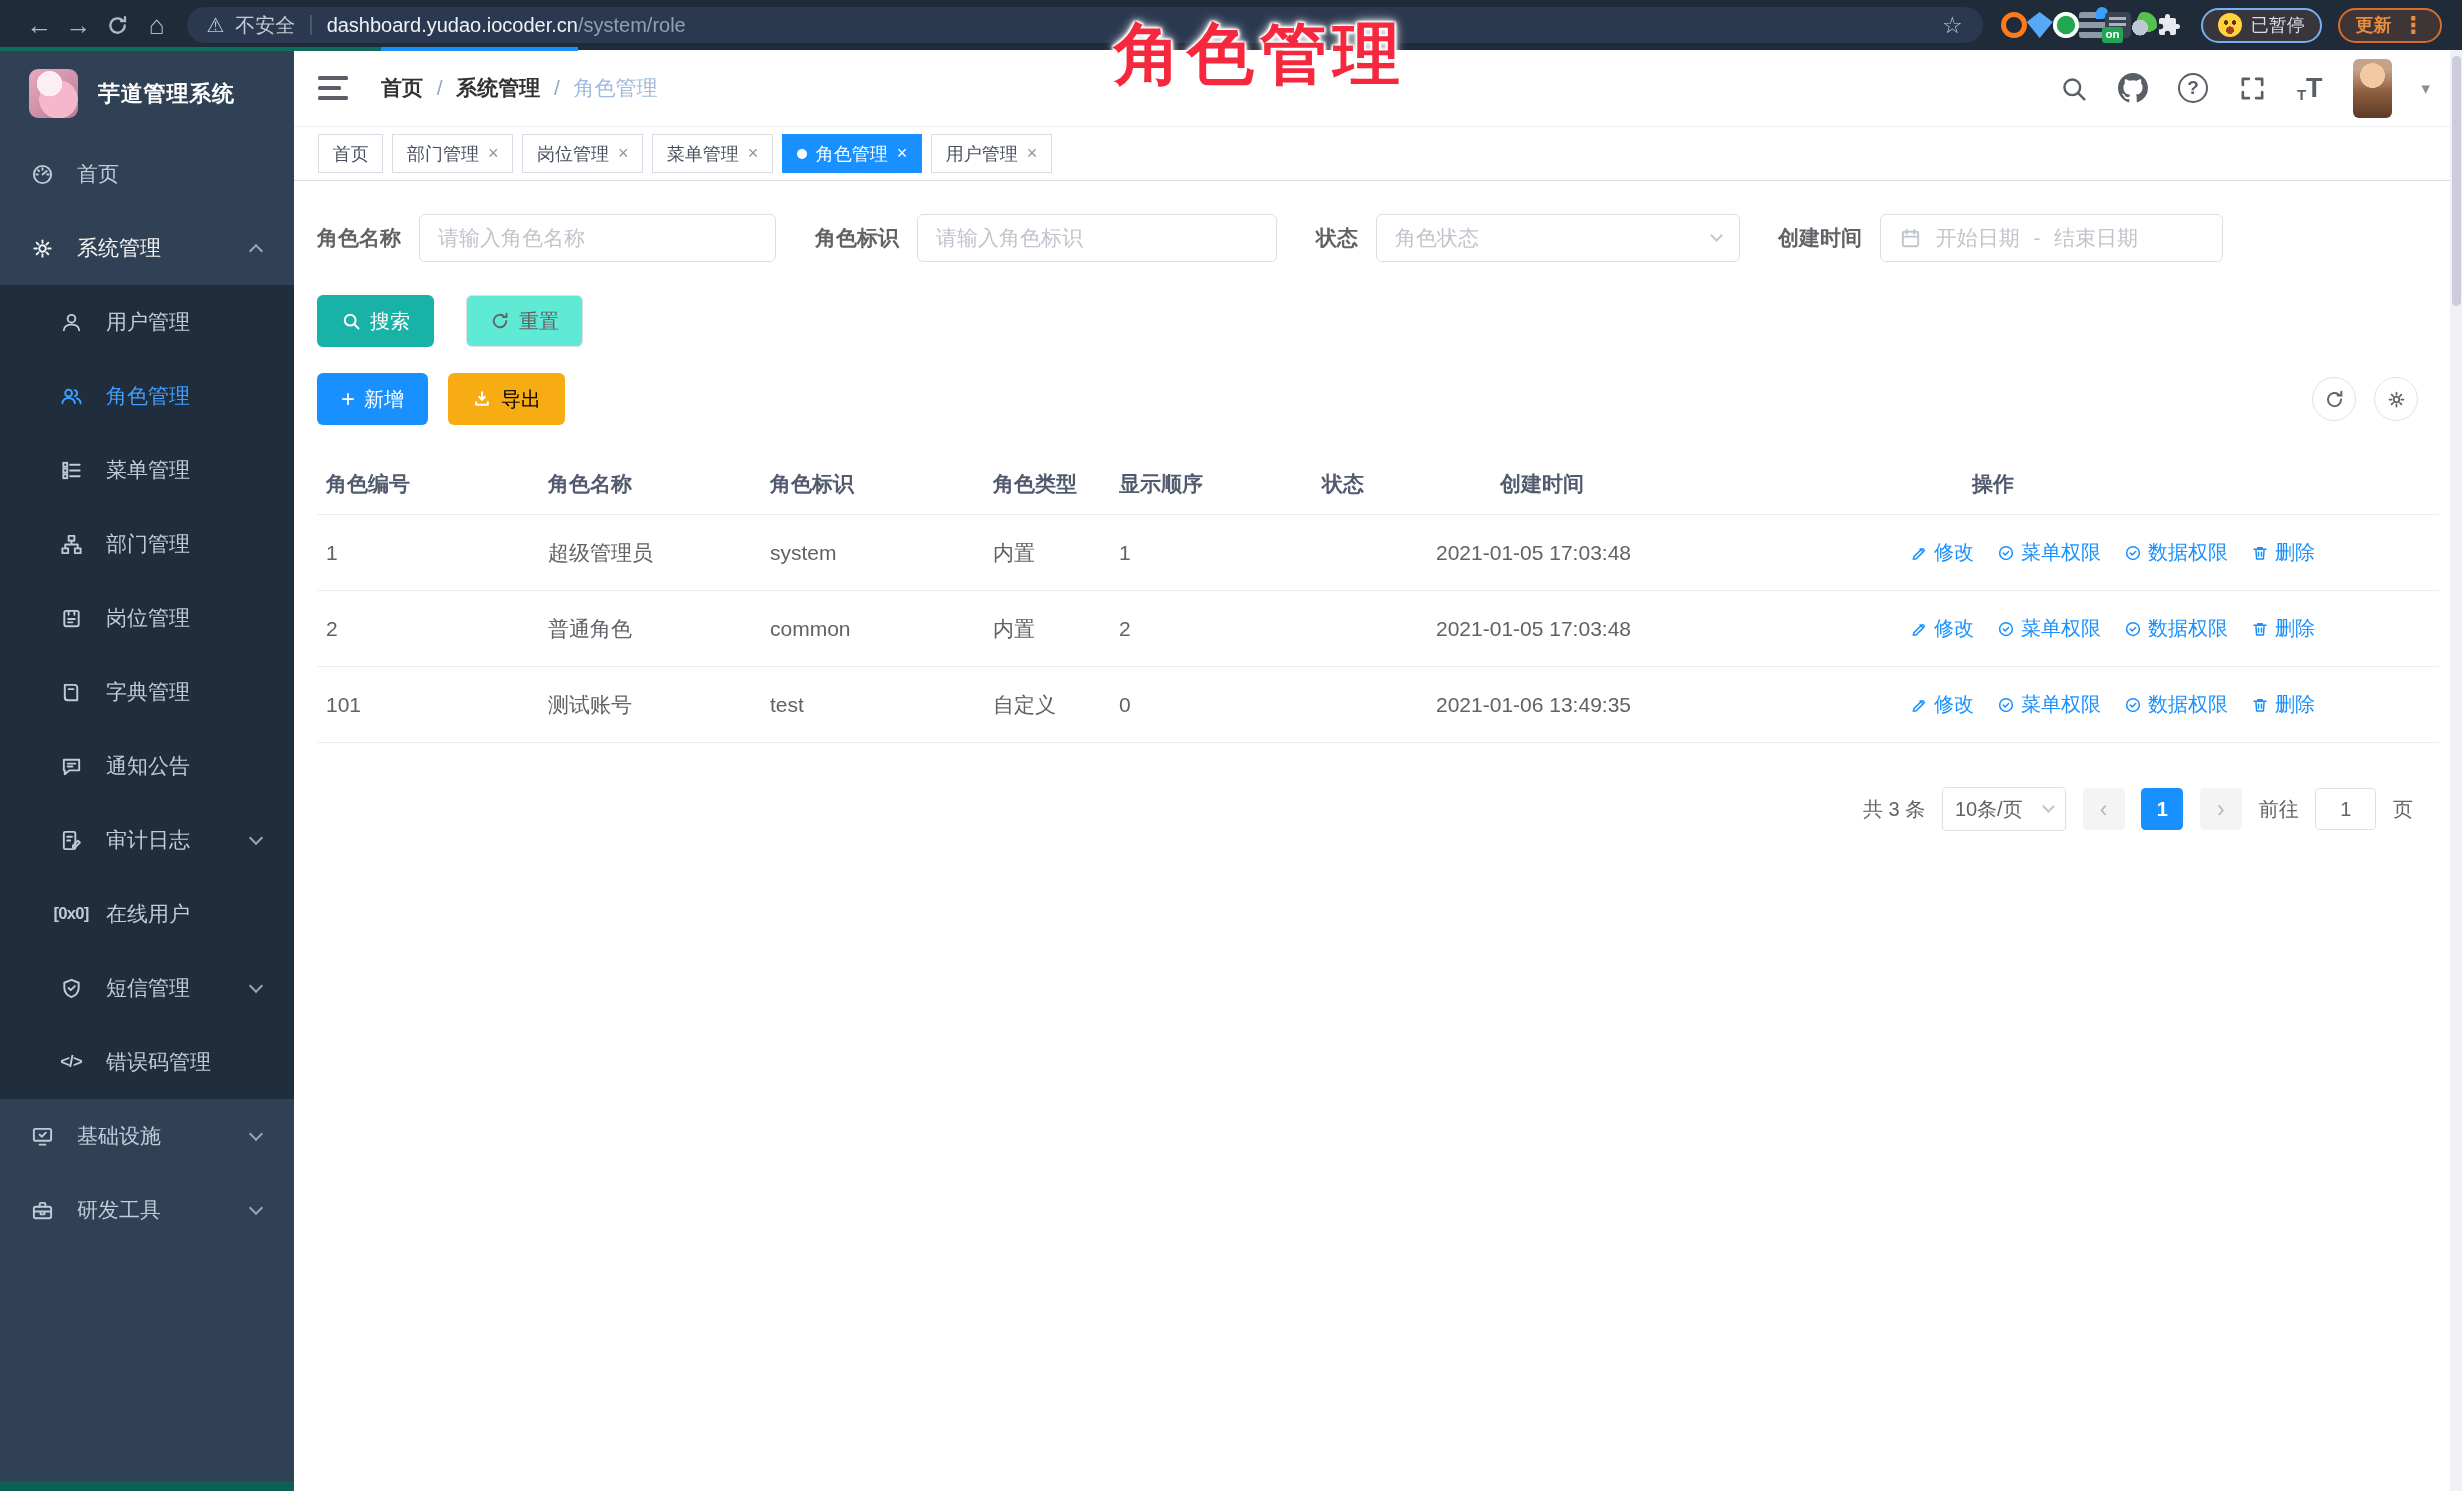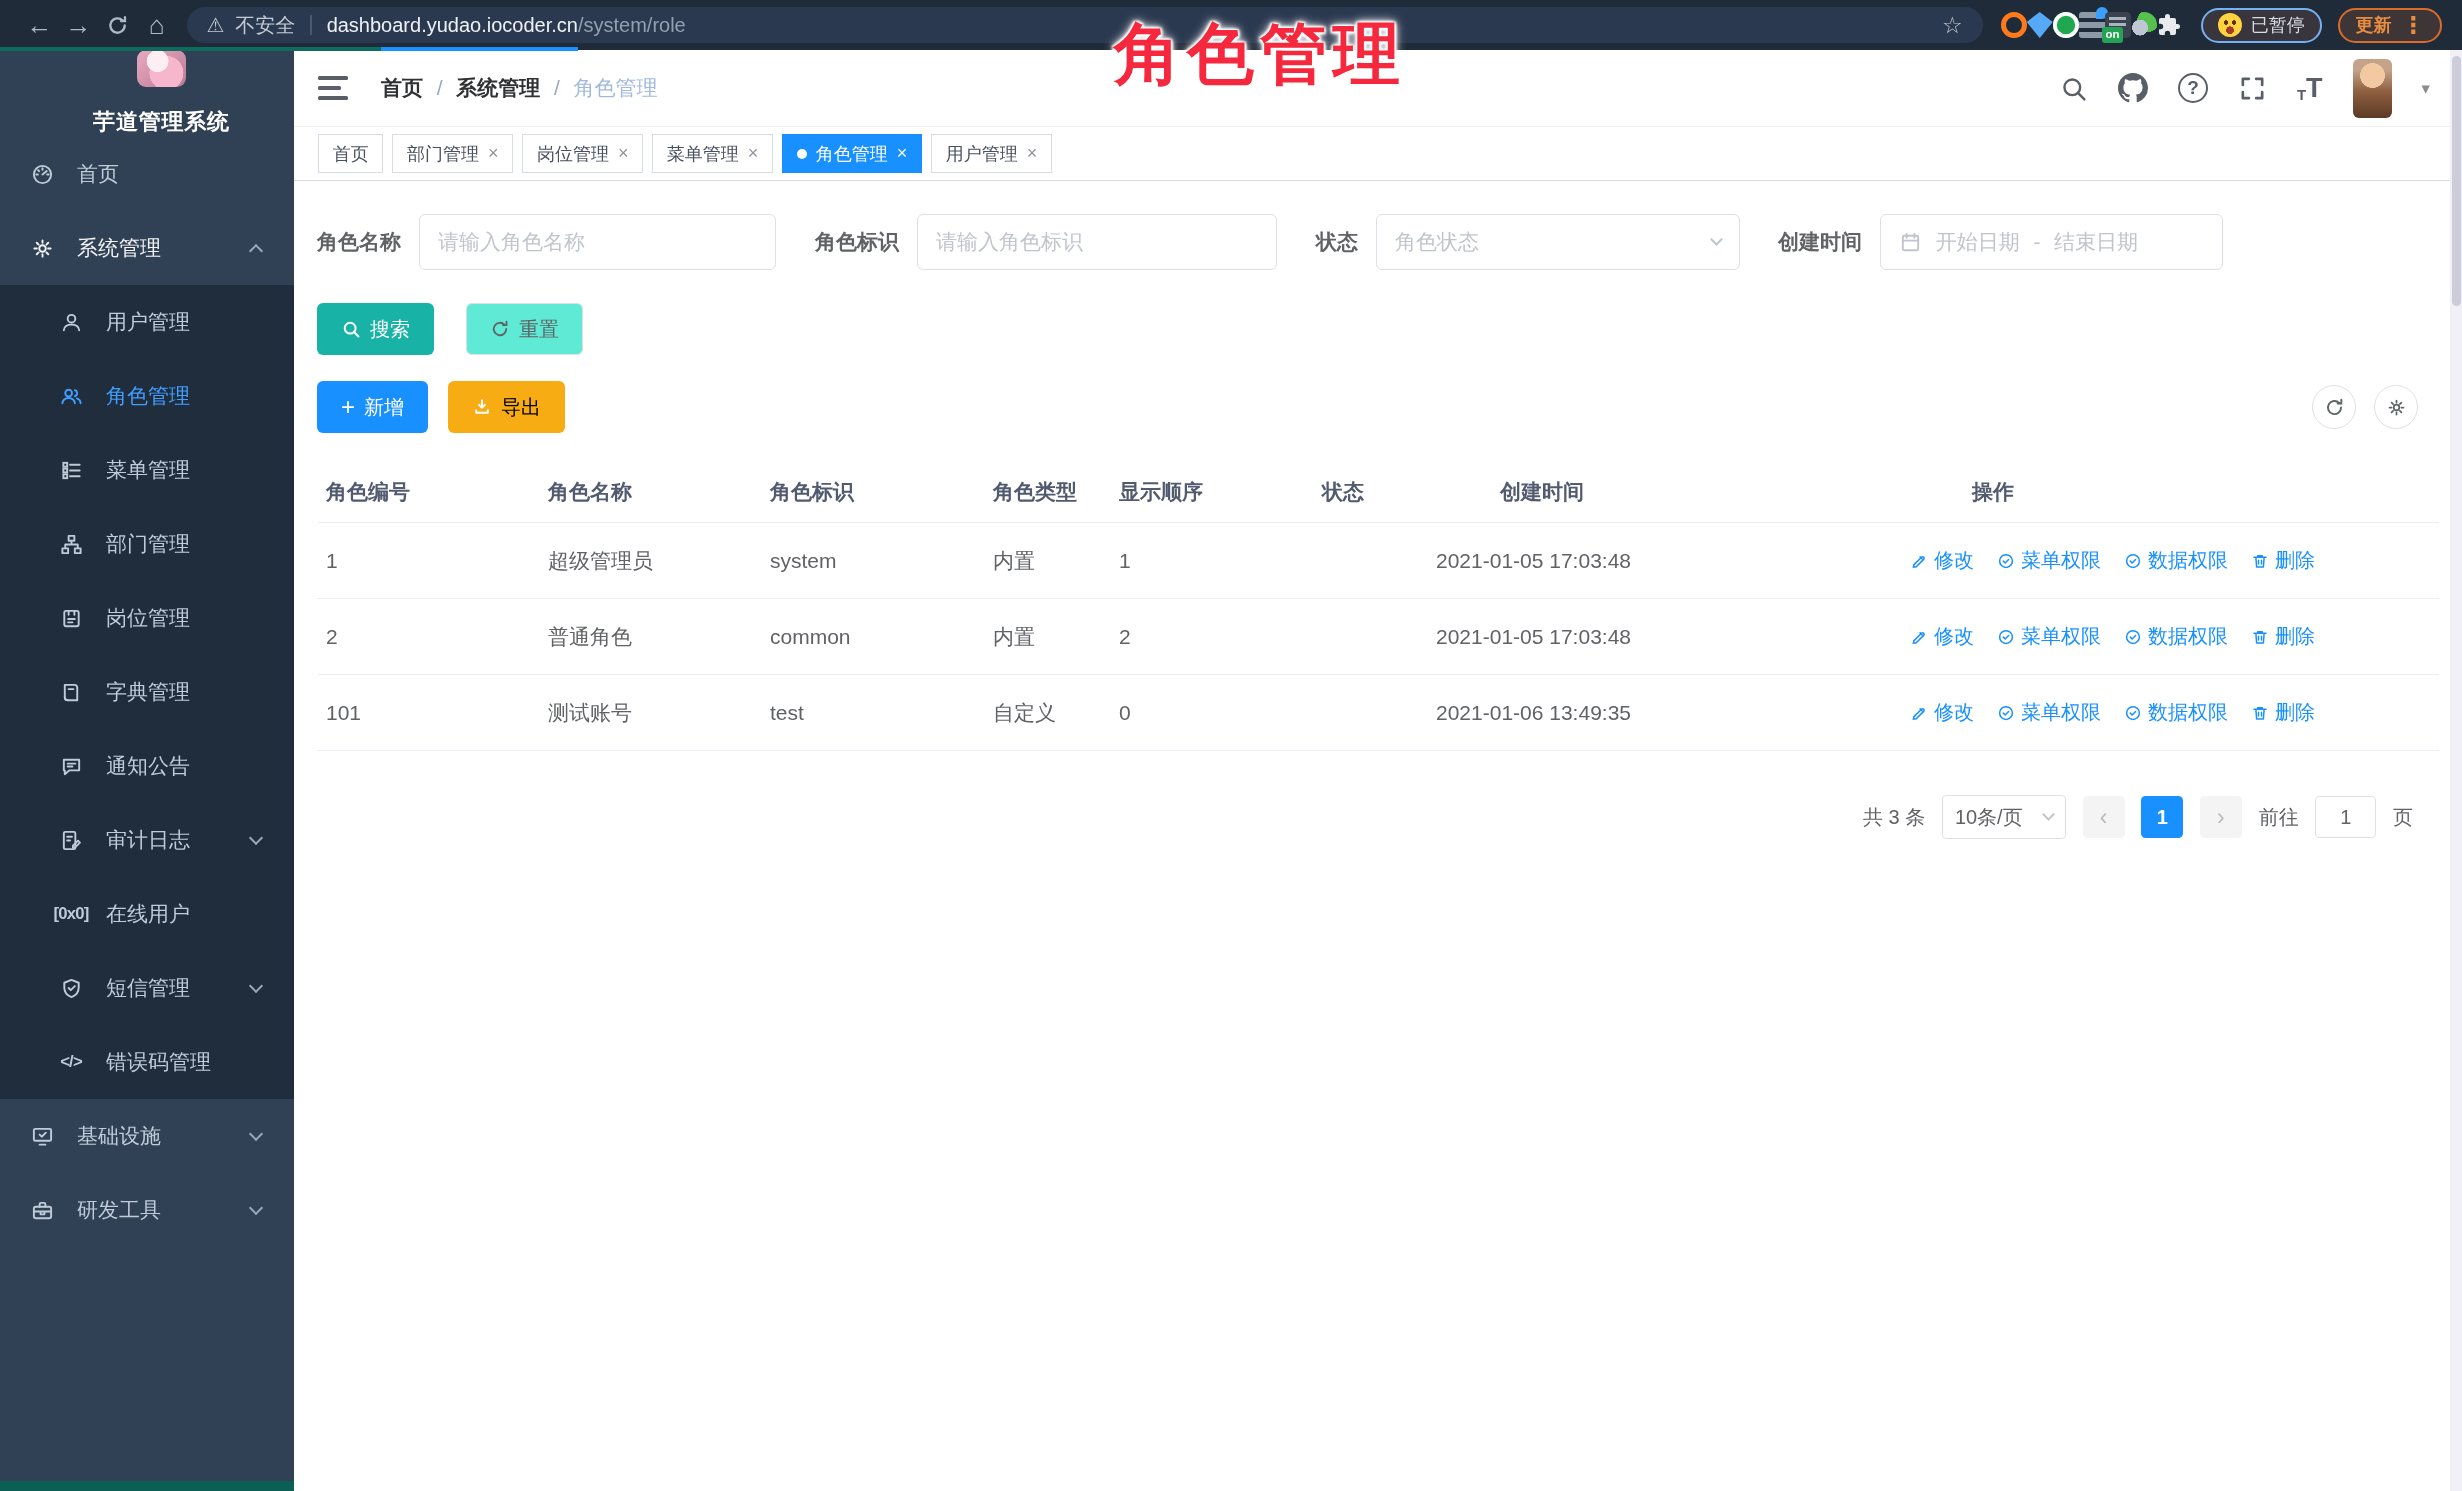--- a/index.html
+++ b/index.html
@@ -51,21 +51,21 @@
   .progress { position:absolute; top:47px; left:0; width:578px; height:3.8px; z-index:45;
     background:linear-gradient(90deg,#0e6b5e 0 66%, #1890ff 66% 100%); }
 
   
   .overlay-title {
     position:absolute; left:1114px; top:9px; z-index:90;
     font-size:67px; font-weight:800; letter-spacing:6px; color:#f5283d;
     text-shadow: 0 0 7.6px #fff, 0 0 12px #fff, 1.5px 1.5px 2.3px #fff, -1.5px -1.5px 2.3px #fff, 1.5px -1.5px 2.3px #fff, -1.5px 1.5px 2.3px #fff;
     white-space:nowrap;
   }
-  .logo-row { height:87px; display:flex; align-items:center; padding-left:29px; gap:20px;flex-direction:column; }
+  .logo-row { height:87px; display:flex; align-items:center; padding-left:29px; gap:20px; }
   .logo-img { width:49px; height:49px; border-radius:9px;
     background: radial-gradient(circle at 42% 30%, #fdeef4 0 28%, transparent 29%),
                 radial-gradient(circle at 60% 62%, #f6b7cd 0 45%, transparent 46%),
                 linear-gradient(140deg,#e9a8bf,#b97d96); }
   .app-title { color:#ffffff; font-size:22px; font-weight:700; letter-spacing:0.8px; }
   .mitem { height:74px; display:flex; align-items:center; gap:23px; padding-left:30px;
     color:#bfcbd9; font-size:21px; position:relative; cursor:pointer; }
   .mitem .micon { width:24px; display:flex; justify-content:center; color:inherit; }
   .sub { background:#1f2d3d; }
   .sub .mitem { padding-left:59px; }
@@ -107,21 +107,21 @@
   .tab .x { font-size:18px; color:#90939a; }
   .tab.active { background:#1890ff; border-color:#1890ff; color:#fff; }
   .tab.active .x { color:#fff; }
   .tab-dot { width:10px; height:10px; border-radius:50%; background:#fff; }
 
   .content { padding:33px 23px 0 23px; }
 
   
   .filters { display:flex; align-items:center; }
   .flabel { font-size:21px; font-weight:700; color:#606266; margin-right:18px; white-space:nowrap; }
-  .fctl { height:56px; border:1.5px solid #dcdfe6; border-radius:6px; background:#fff;
+  .fctl { height:48px; border:1.5px solid #dcdfe6; border-radius:6px; background:#fff;
     display:flex; align-items:center; padding:0 18px; font-size:21px; color:#606266; }
   .fctl input { border:none; outline:none; font-size:21px; width:100%; color:#606266; font-family:inherit; background:transparent; }
   .fctl input::placeholder { color:#c0c4cc; }
   .w-name { width:357px; margin-right:39px; }
   .w-key  { width:360px; margin-right:39px; }
   .w-status { width:364px; margin-right:38px; justify-content:space-between; }
   .ph { color:#c0c4cc; }
   .sel-caret { width:9px; height:9px; border-right:2.3px solid #c0c4cc; border-bottom:2.3px solid #c0c4cc; transform:rotate(45deg); margin-top:-4.6px; }
   .w-range { width:343px; gap:13.7px; color:#c0c4cc; }
   .range-sep { color:#c0c4cc; }

